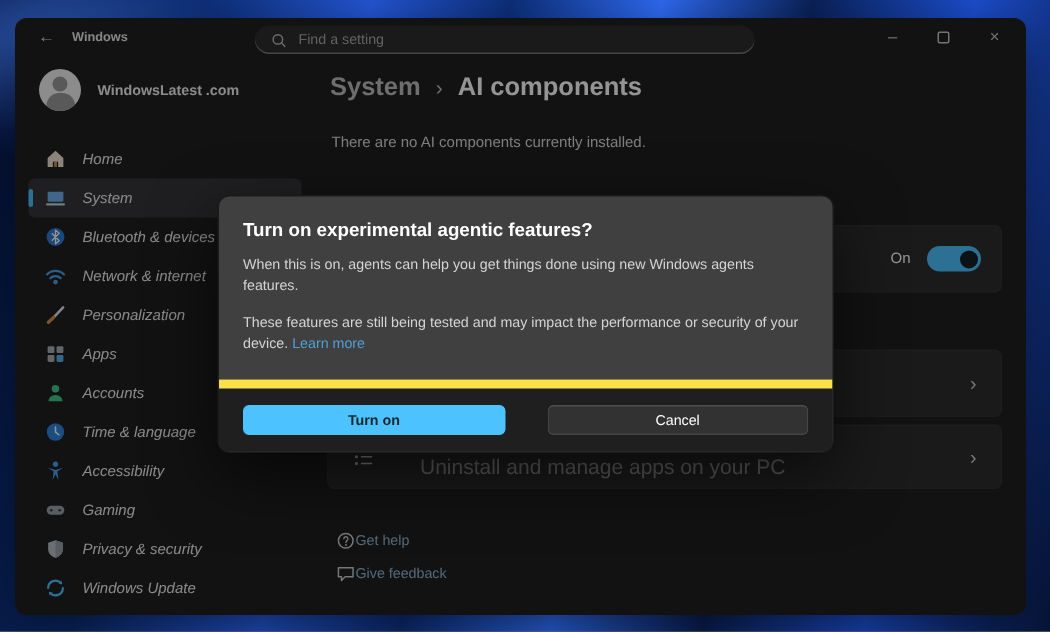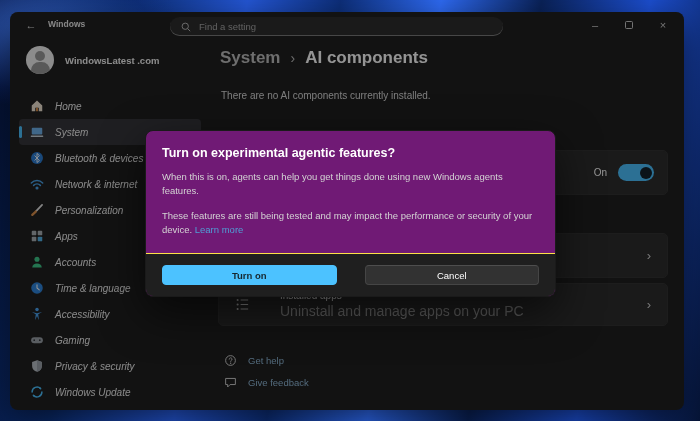--- a/index.html
+++ b/index.html
@@ -52,32 +52,32 @@
   .toggle-label { font-size:10px; color:#fff; }
   .toggle { position:relative; width:36px; height:17px; border-radius:9px; background:#4cc2ff; }
   .toggle .knob { position:absolute; right:2.5px; top:2.5px; width:12px; height:12px; border-radius:50%; background:#14222b; }
   .card.row1 { top:195px; height:45px; display:flex; align-items:center; justify-content:flex-end; padding-right:16px; }
   .card.row2 { top:245px; height:43px; display:flex; align-items:center; gap:30px; padding:0 16px; }
   .chev { color:#d0d0d0; font-size:13px; }
   .row2 .txt .t1 { font-size:10px; color:#fff; }
   .row2 .txt .t2 { font-size:14px; color:#9c9c9c; margin-top:2px; }
   .row2 .chev { margin-left:auto; }
   .links { position:absolute; left:14px; top:316px; display:flex; flex-direction:column; gap:9px; }
-  .link-row { display:flex; align-items:center; gap:11px; }
+  .link-row { display:flex; align-items:center; }
   .link-row .label { font-size:9.5px; color:#8fb7d6; }
   
   .scrim { position:absolute; inset:0; background:rgba(0,0,0,.42); z-index:5; }
   .dialog { position:absolute; left:135px; top:118px; width:411px; z-index:10;
-    background:#701a75; border:1px solid #1a1a1a; border-radius:8px; overflow:hidden;
+    background:#404040; border:1px solid #1a1a1a; border-radius:8px; overflow:hidden;
     box-shadow:0 16px 44px rgba(0,0,0,.6); }
   .dialog-body { padding:15px 16px 16px; }
   .dialog-title { font-size:12.5px; font-weight:700; color:#fff; }
   .dialog-p { font-size:9.5px; color:#d4d4d4; line-height:1.5; margin-top:10px; }
   .learn-more { color:#4f9fd6;text-align:center; }
-  .dialog-footer { background:#1f1f1f; border-top:1px solid #fde047; padding:11px 16px; display:flex; gap:28px; }
+  .dialog-footer { background:#1f1f1f; border-top:6px solid #fde047; padding:11px 16px; display:flex; gap:28px; }
   .btn { flex:1; height:20px; border-radius:4px; display:flex; align-items:center; justify-content:center; font-size:9.5px; }
   .btn.primary { background:#4cc2ff; border:1px solid #4cc2ff; color:#16272f; font-weight:600; }
   .btn.secondary { background:#323232; border:1px solid #454545; border-top-color:#4e4e4e; color:#fff; }
   svg { display:block; }
 </style>
 </head>
 <body>
 
 <div class="window">
 

